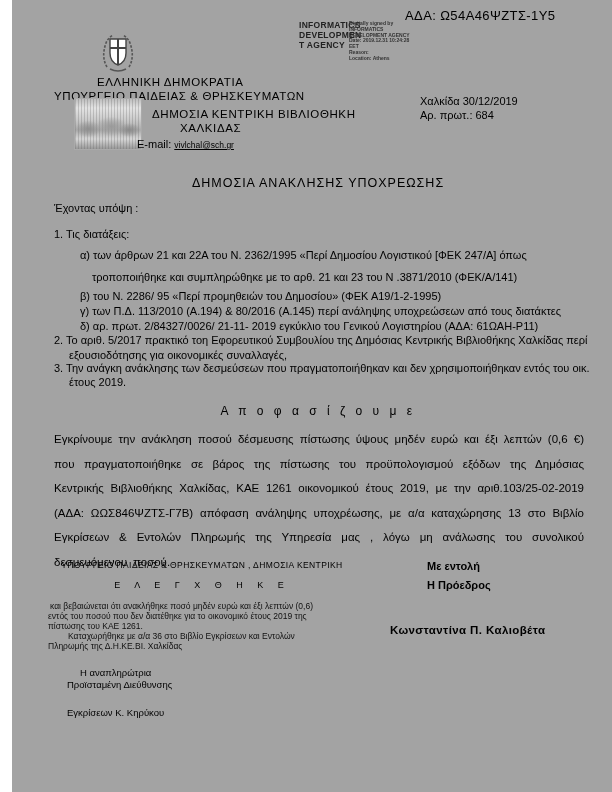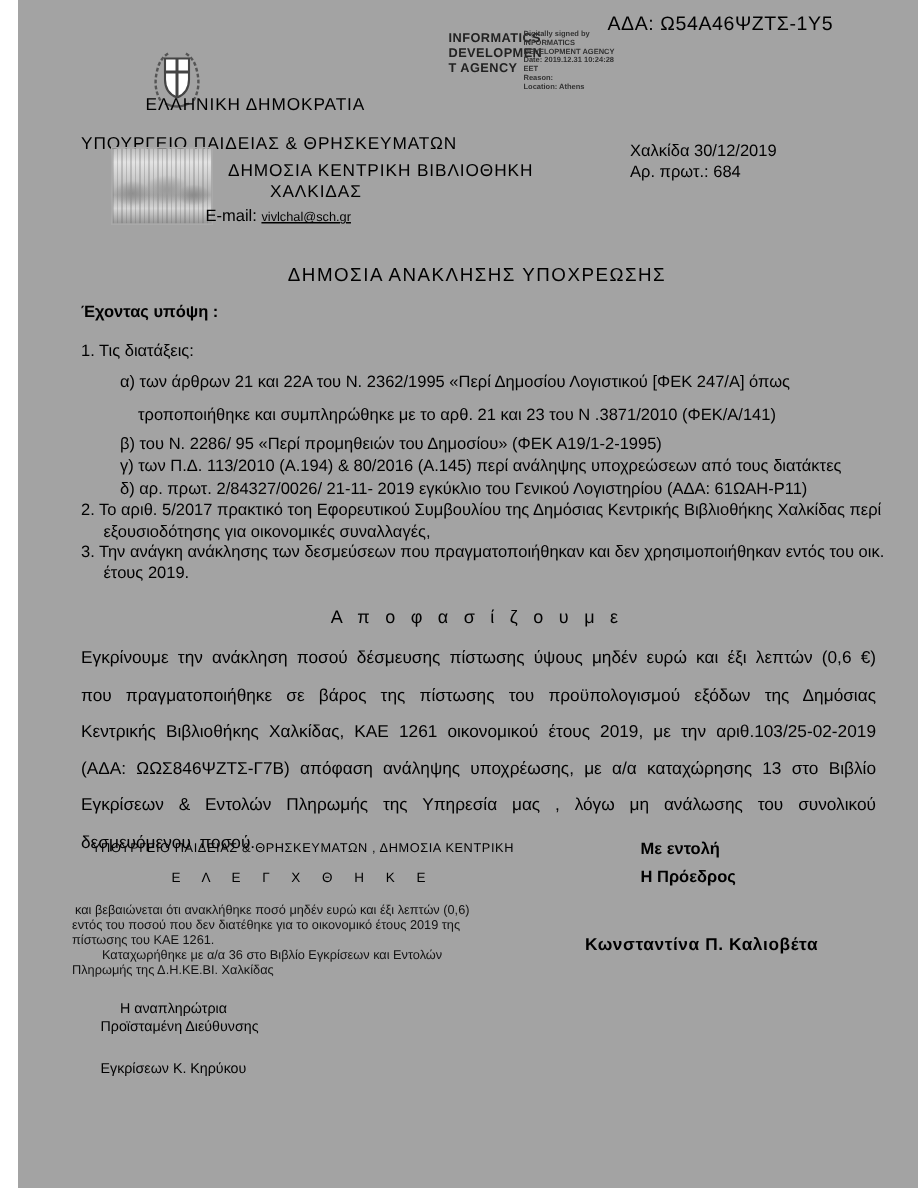--- a/index.html
+++ b/index.html
@@ -10,39 +10,39 @@
     font-family:"Liberation Sans",sans-serif;
     color:#000;
     overflow:hidden;
     margin-left:12px;
   }
   .abs{position:absolute;white-space:nowrap;}
   .ada{left:393px;top:8px;font-size:13px;letter-spacing:0.4px;}
   .sig-agency{left:287px;top:20px;width:58px;font-size:8.5px;font-weight:bold;line-height:10px;color:#222;white-space:normal;letter-spacing:0.3px;}
   .sig-details{left:337px;top:21px;width:85px;font-size:5px;line-height:5.8px;color:#333;white-space:normal;font-weight:bold;}
   .emblem{left:88px;top:31px;}
-  .republic{left:53px;top:64px;font-size:11.5px;letter-spacing:0.6px;padding-left:32px;}
+  .republic{left:53px;top:76px;font-size:11.5px;letter-spacing:0.6px;padding-left:32px;}
   .ministry{left:42px;top:90px;font-size:11.5px;letter-spacing:0.6px;}
   .place-date{left:408px;top:95px;font-size:11px;}
   .protocol{left:408px;top:109px;font-size:11px;}
   .photo{left:62px;top:98px;width:66px;height:50px;
     border:1px solid #aaa;
     background:
       radial-gradient(ellipse 18px 12px at 20% 60%, #8f8f8f 0%, rgba(143,143,143,0) 70%),
       radial-gradient(ellipse 22px 14px at 55% 55%, #9a9a9a 0%, rgba(154,154,154,0) 70%),
       radial-gradient(ellipse 16px 10px at 82% 62%, #8a8a8a 0%, rgba(138,138,138,0) 70%),
       repeating-linear-gradient(90deg, rgba(90,90,90,0.25) 0 1px, rgba(255,255,255,0) 1px 3px),
       linear-gradient(180deg,#bdbdbd 0%,#e3e3e3 18%,#cccccc 40%,#ababab 62%,#d6d6d6 80%,#989898 100%);
   }
   .lib1{left:140px;top:108px;font-size:11.5px;letter-spacing:0.6px;}
   .lib2{left:168px;top:122px;font-size:11.5px;letter-spacing:0.6px;}
   .email{left:125px;top:138px;font-size:11px;}
   .email a{color:#000;font-size:8.5px;text-decoration:underline;cursor:pointer;}
   .doc-title{left:0;top:176px;width:612px;text-align:center;font-size:12.5px;letter-spacing:1px;}
-  .having{left:42px;top:202px;font-size:11px;font-weight:bold;}
+  .having{left:42px;top:202px;font-size:11px;}
   .item1{left:42px;top:228px;font-size:11px;text-align:right;}
   .i1a1{left:68px;top:249px;font-size:11px;}
   .i1a2{left:80px;top:271px;font-size:11px;}
   .i1b{left:68px;top:290px;font-size:11px;}
   .i1c{left:68px;top:305px;font-size:11px;}
   .i1d{left:68px;top:320px;font-size:11px;}
   .i2l1{left:42px;top:334px;font-size:11px;}
   .i2l2{left:57px;top:349px;font-size:11px;}
   .i3l1{left:42px;top:362px;font-size:11px;}
   .i3l2{left:57px;top:376px;font-size:11px;}

